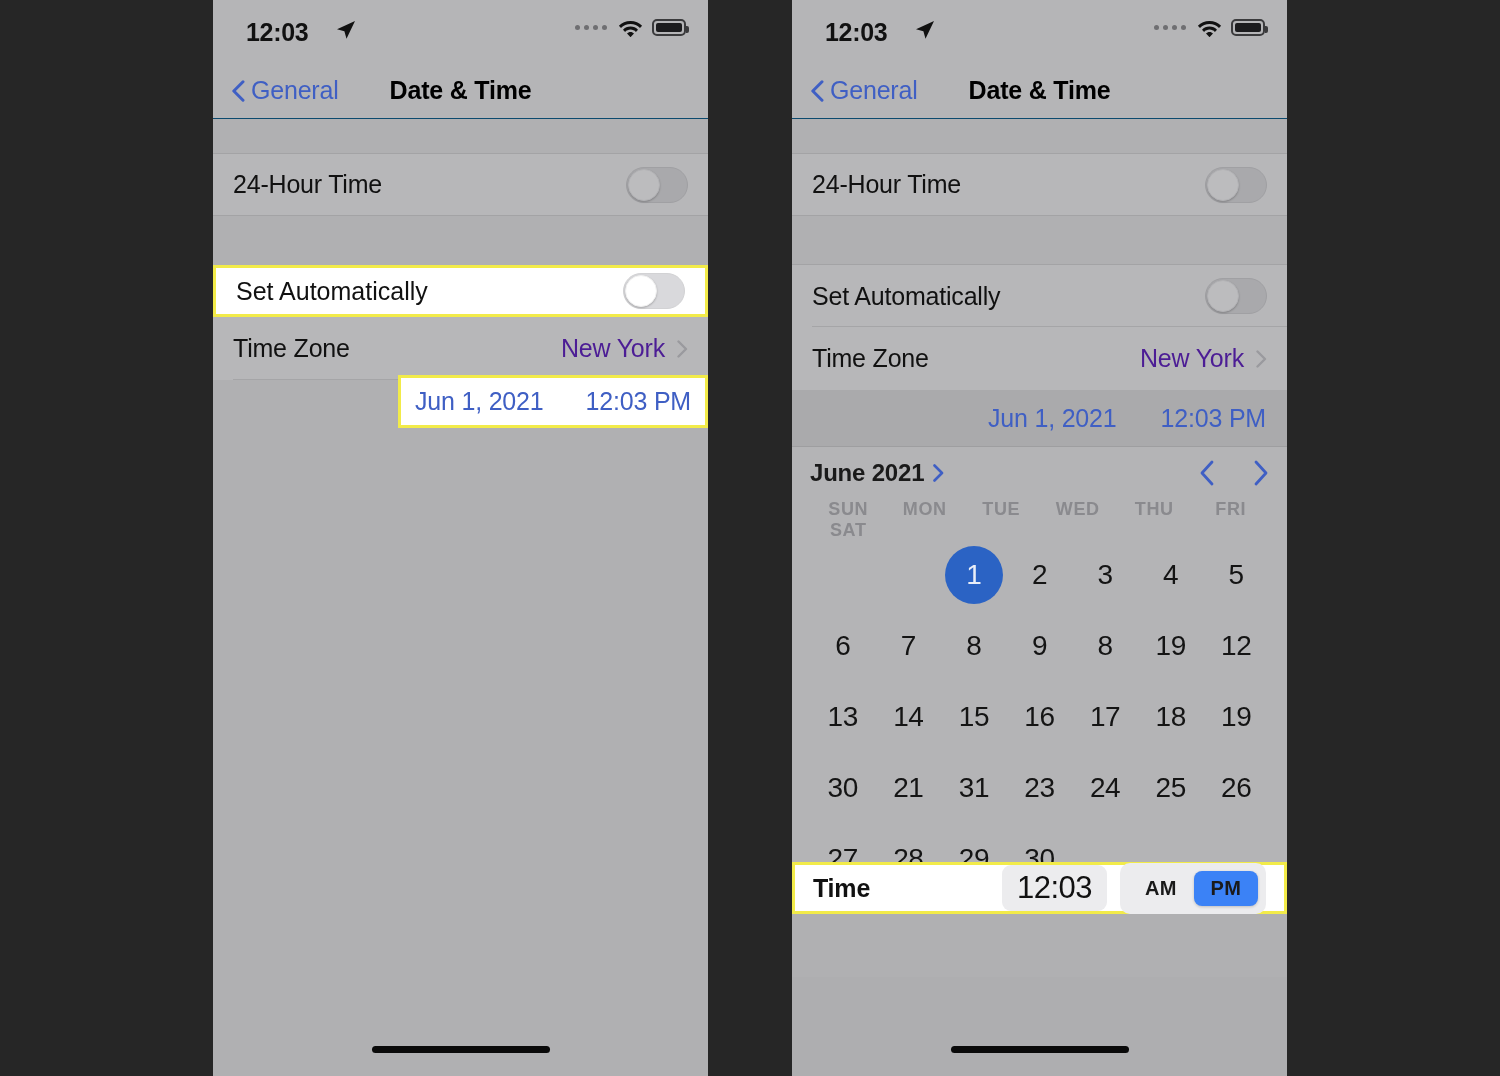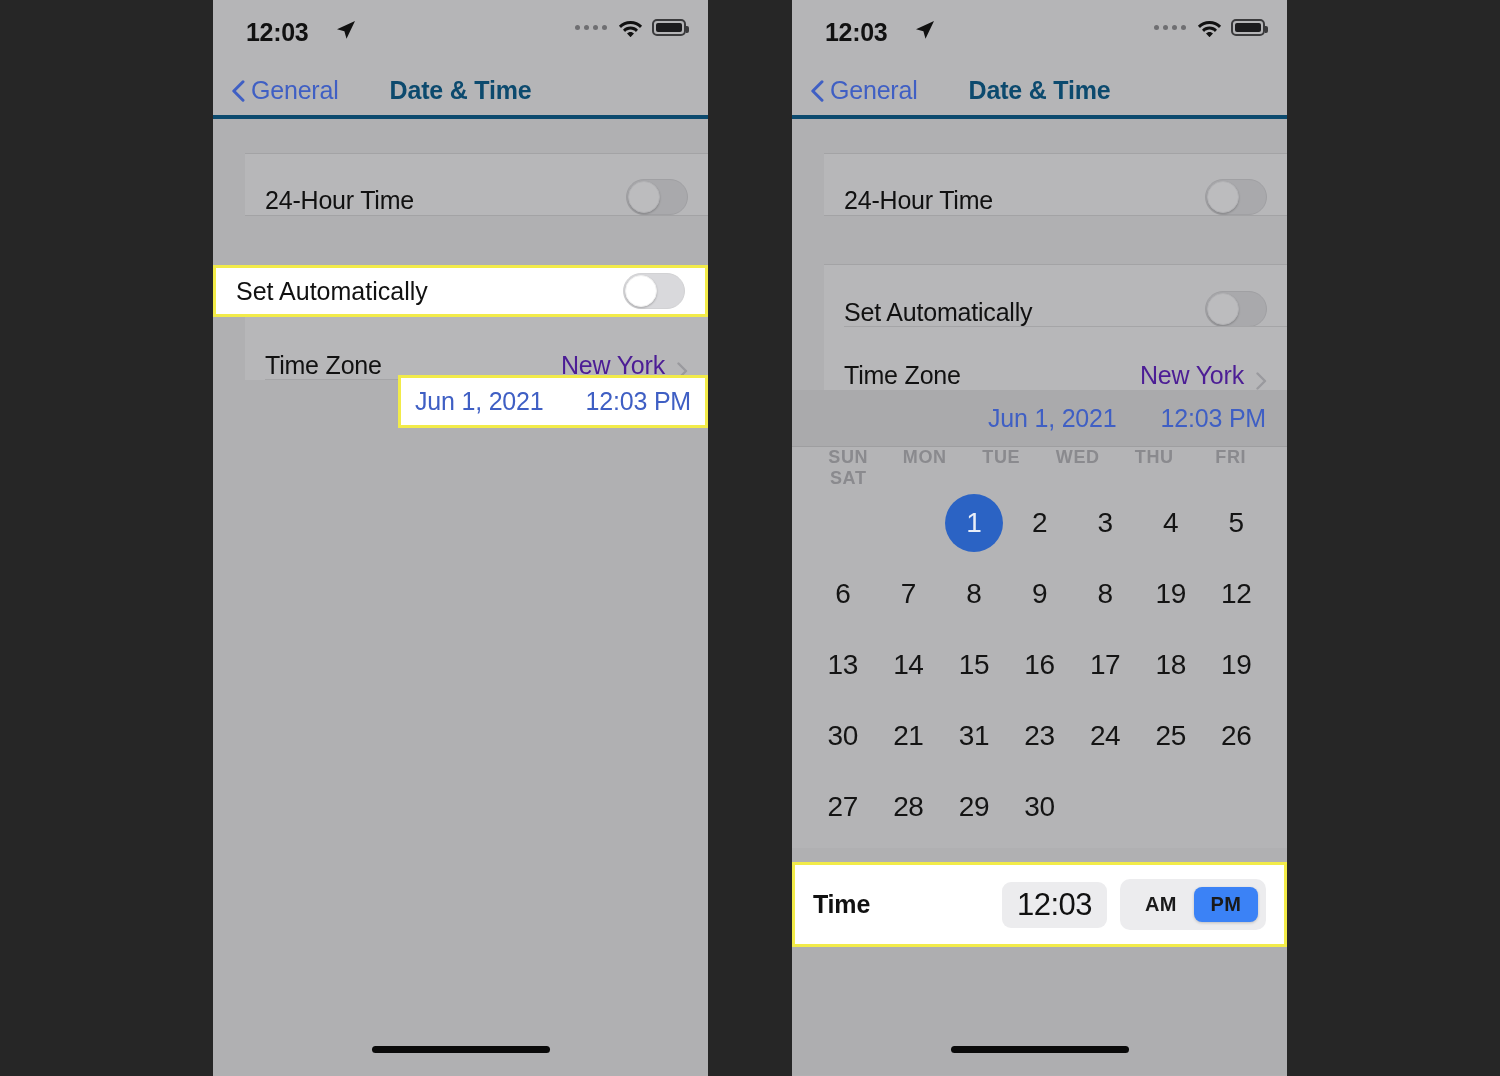--- a/index.html
+++ b/index.html
@@ -61,46 +61,45 @@
     width: 3px; height: 7px; background: #3a3a3c;
     border-radius: 0 2px 2px 0;
   }
   .batt i { display:block; width: 100%; height: 100%; background: #1c1c1e; border-radius: 2px; }
 
   
   .navbar {
     position: relative;
     height: 57px;
     background: #b5b5b7;
-    border-bottom: 4px solid #0c4a6e;
+    border-bottom: 1px solid #0c4a6e;
   }
   .nav-back {
     position: absolute; left: 18px; top: 0; height: 57px;
     display: flex; align-items: center; gap: 6px;
   }
   .nav-chev { width: 14px; height: 22px; display: block; }
   .nav-back-label {
     font-size: 25px; color: #3f5fc4; letter-spacing: -0.2px;
   }
   .nav-title {
     position: absolute; left: 0; right: 0; top: 0; height: 57px;
     display: flex; align-items: center; justify-content: center;
-    font-size: 25px; font-weight: 700; color: #0c4a6e;
+    font-size: 25px; font-weight: 700; color: #000000;
     letter-spacing: -0.2px;
   }
 
   
   .gap { background: #b0b0b2; }
   .row {
     position: relative;
     height: 63px;
     background: #b7b7b9;
-    display: flex; align-items: flex-end;
+    display: flex; align-items: center;
     padding: 0 20px;
-    margin-left: 32px;
   }
   .row .label { font-size: 25px; color: #111; letter-spacing: -0.2px; }
   .row .value {
     margin-left: auto; font-size: 25px; color: #4c1d95;
     letter-spacing: -0.2px;
   }
   .row .rowchev { margin-left: 12px; width: 11px; height: 18px; display:block; }
   .sep-top { border-top: 1px solid #a3a3a5; }
   .sep-bot { border-bottom: 1px solid #a3a3a5; }
   .inset-sep {
@@ -387,20 +386,40 @@
           </svg>
       </span>
     </div>
 
     <div class="dtrow">
       <span class="dt-date">Jun 1, 2021</span>
       <span class="dt-time">12:03 PM</span>
     </div>
 
     <div class="cal">
+      <div class="cal-head">
+        <span class="cal-month">June 2021</span>
+        <span class="cal-month-chev">
+          <svg viewBox="0 0 11 18" width="11" height="18">
+              <path d="M1.5 1.5 9 9l-7.5 7.5" stroke="#3f5fc4" stroke-width="2.6" fill="none" stroke-linecap="round" stroke-linejoin="round"></path>
+            </svg>
+        </span>
+        <span class="cal-navs">
+          <span class="cal-nav-btn">
+            <svg viewBox="0 0 16 26" width="16" height="26">
+                <path d="M13 2 3 13l10 11" stroke="#3f5fc4" stroke-width="2.8" fill="none" stroke-linecap="round" stroke-linejoin="round"></path>
+              </svg>
+          </span>
+          <span class="cal-nav-btn">
+            <svg viewBox="0 0 16 26" width="16" height="26">
+                <path d="M3 2l10 11L3 24" stroke="#3f5fc4" stroke-width="2.8" fill="none" stroke-linecap="round" stroke-linejoin="round"></path>
+              </svg>
+          </span>
+        </span>
+      </div>
 
       <div class="cal-dows">
         <div>SUN</div>
         <div>MON</div>
         <div>TUE</div>
         <div>WED</div>
         <div>THU</div>
         <div>FRI</div>
         <div>SAT</div>
       </div>
@@ -498,21 +517,21 @@
           <div class="cal-cell">
             <span>30</span>
           </div>
         </div>
     </div>
 
     <div class="filler" style="height:11px"></div>
     <div class="filler" style="height:66px"></div>
     <div class="filler dark" style="height:150px"></div>
 
-    <div class="hl" style="left:0;top:862px;width:495px;height:85px;background:transparent">
+    <div class="hl" style="left:0;top:862px;width:495px;height:52px;background:transparent">
       <div class="timerow" style="height:100%">
         <span class="tlabel">Time</span>
         <span class="time-field">12:03</span>
         <span class="ampm">
           <span class="seg">AM</span>
           <span class="seg active">PM</span>
         </span>
       </div>
     </div>
 

